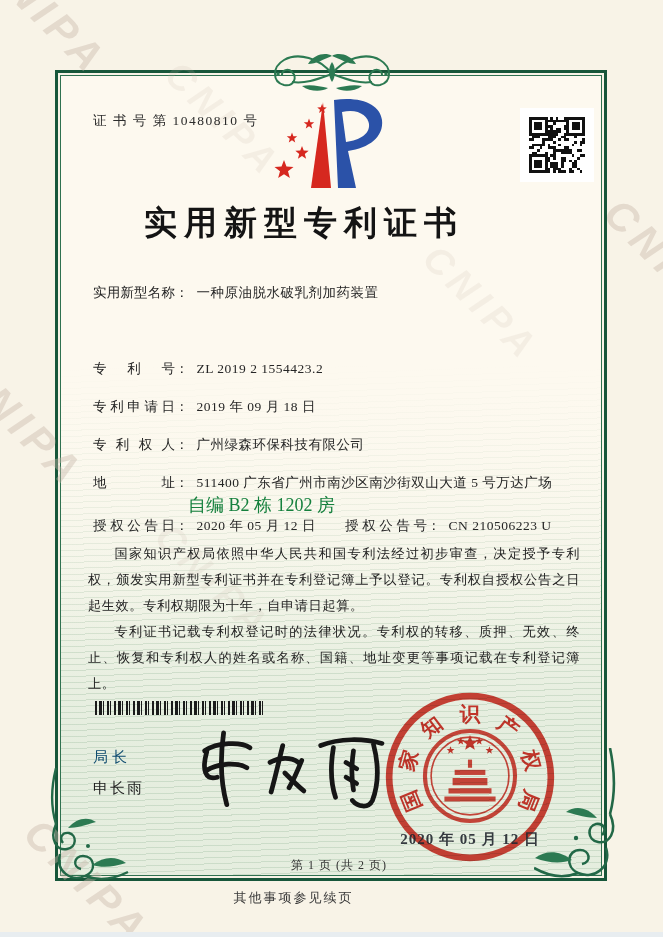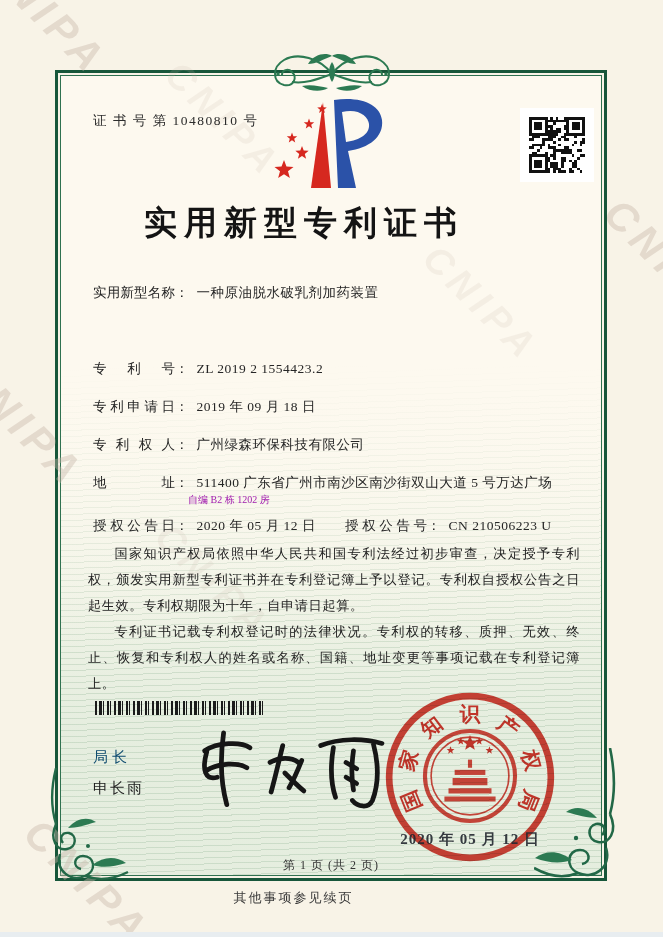--- a/index.html
+++ b/index.html
@@ -49,21 +49,21 @@
   .abs{position:absolute;z-index:2;}
   .cert-no{left:93px;top:112px;font-size:13.5px;letter-spacing:1.5px;color:#2c2c2c;}
   .title{
     left:55px;top:201px;width:498px;text-align:center;
     font-size:33px;font-weight:bold;letter-spacing:7px;color:#141414;
   }
   .frow{left:93px;width:486px;font-size:13.5px;color:#262626;height:20px;line-height:20px;white-space:nowrap;}
   .flabel{display:inline-block;width:82px;text-align:justify;text-align-last:justify;vertical-align:top;}
   .fcolon{display:inline-block;margin-right:8px;}
   .fvalue{letter-spacing:0.5px;}
-  .addr2{left:188px;font-size:10px;color:#a21caf;}
+  .addr2{left:188px;font-size:18px;color:#15803d;}
   .grant-pair2{position:absolute;left:252px;top:0;white-space:nowrap;}
   .body-text{
     left:88px;top:541px;width:492px;
     font-size:13.2px;line-height:26px;color:#222;
     text-align:justify;letter-spacing:0.6px;
   }
   .body-text p{margin:0;text-indent:2em;}
   .barcode{
     left:95px;top:701px;width:170px;height:14px;
     background-image:repeating-linear-gradient(90deg,
@@ -74,21 +74,21 @@
       #1b1b1b 15px,#1b1b1b 16px, rgba(0,0,0,0) 16px, rgba(0,0,0,0) 19px);
   }
   .signer-title{left:93px;top:748px;font-size:15px;letter-spacing:4px;color:#0c4a6e;
     font-family:"Liberation Sans","DejaVu Sans",sans-serif;}
   .signer-name{left:93px;top:779px;font-size:15px;letter-spacing:2px;color:#1e1e1e;
     font-family:"Liberation Sans","DejaVu Sans",sans-serif;}
   .signature{left:190px;top:716px;}
   .seal{left:383px;top:690px;mix-blend-mode:multiply;opacity:.92;}
   .seal-date{left:383px;top:830px;width:174px;text-align:center;
     font-size:15px;color:#23272f;letter-spacing:1px;font-weight:bold;opacity:.9;}
-  .page-info{left:55px;top:857px;width:552px;text-align:center;font-size:12px;letter-spacing:1px;color:#333;}
+  .page-info{left:55px;top:857px;width:552px;text-align:center;font-size:12px;letter-spacing:1px;color:#333;padding-left:8px;}
   .footer-note{left:0;top:889px;width:587px;text-align:center;font-size:13px;letter-spacing:2px;color:#3a3a3a;}
   .qr-box{left:520px;top:108px;width:74px;height:74px;background:#fff;}
   .qr-box svg{position:absolute;left:9px;top:9px;}
   .logo{left:268px;top:96px;}
   .ornament{position:absolute;z-index:3;pointer-events:none;}
   .scan-edge{position:absolute;left:0;bottom:0;width:663px;height:5px;background:#e8edf0;z-index:4;}
 </style>
 </head>
 <body>
 

